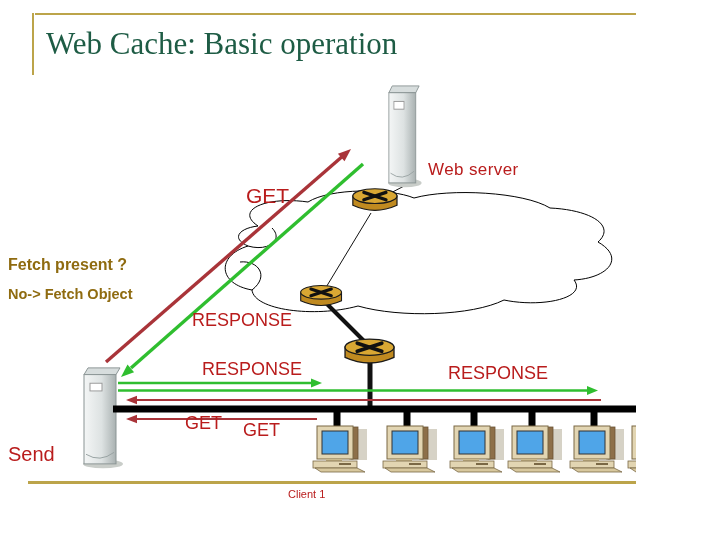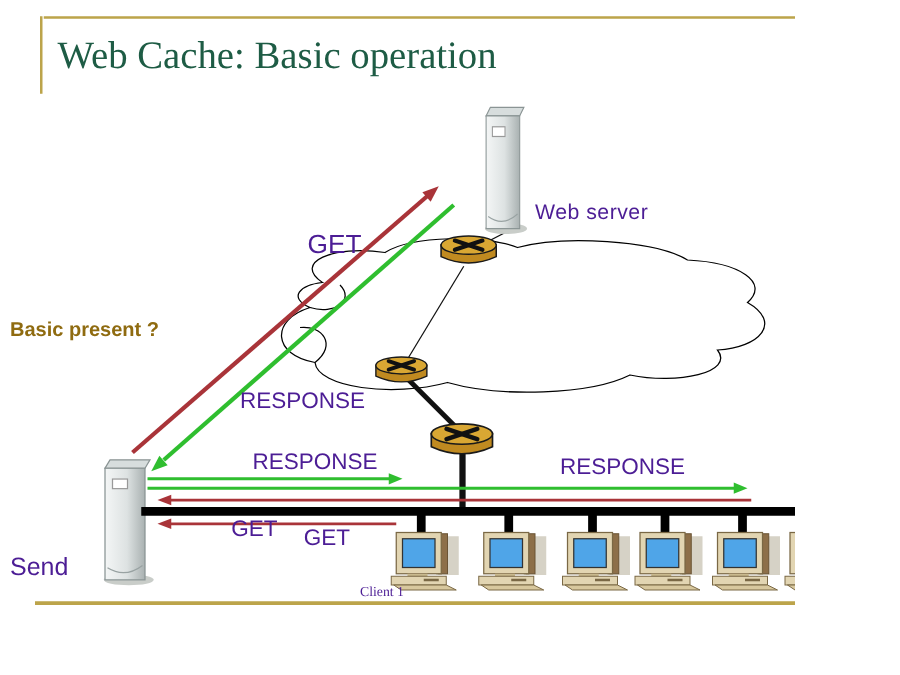--- a/index.html
+++ b/index.html
@@ -6,21 +6,21 @@
   .slide{
     position:relative;width:636px;height:540px;background:#ffffff;overflow:hidden;
     font-family:"Liberation Sans",sans-serif;
   }
   .gold-line{position:absolute;background:#BCA44A;}
   .title{
     position:absolute;left:46px;top:25px;
     font-family:"Liberation Serif","DejaVu Serif",serif;
     font-size:31px;line-height:38px;color:#1E5C45;white-space:nowrap;
   }
-  .lbl{position:absolute;color:#4c1d95;white-space:nowrap;line-height:1.1;text-align:center;}
+  .lbl{position:absolute;color:#b91c1c;white-space:nowrap;line-height:1.1;text-align:center;}
   .gold-text{position:absolute;color:#8F6B10;font-weight:600;white-space:nowrap;line-height:1.1;}
   svg{position:absolute;left:0;top:0;}
 </style>
 </head>
 <body>
 
 <div class="slide">
 
   <div class="gold-line" style="left:35px;top:13px;width:653px;height:2px;"></div>
   <div class="gold-line" style="left:32px;top:13px;width:2px;height:62px;"></div>
@@ -104,28 +104,29 @@
     <use href="#pc" transform="translate(311,424)"></use>
     <use href="#pc" transform="translate(381,424)"></use>
     <use href="#pc" transform="translate(448,424)"></use>
     <use href="#pc" transform="translate(506,424)"></use>
     <use href="#pc" transform="translate(568,424)"></use>
     <use href="#pc" transform="translate(626,424)"></use>
   </svg>
 
   <div class="title">Web Cache: Basic operation</div>
 
-  <div class="gold-text" style="left:8px;top:256px;font-size:16px;">Basic present ?</div>
+  <div class="gold-text" style="left:8px;top:256px;font-size:16px;">Fetch present ?</div>
+  <div class="gold-text" style="left:8px;top:287px;font-size:14.5px;">No-&gt; Fetch Object</div>
 
   <div class="lbl" style="left:246px;top:184px;font-size:21px;">GET</div>
   <div class="lbl" style="left:192px;top:311px;font-size:18px;">RESPONSE</div>
   <div class="lbl" style="left:202px;top:360px;font-size:18px;">RESPONSE</div>
   <div class="lbl" style="left:448px;top:364px;font-size:18px;">RESPONSE</div>
   <div class="lbl" style="left:185px;top:414px;font-size:18px;">GET</div>
   <div class="lbl" style="left:243px;top:421px;font-size:18px;">GET</div>
 
   <div class="lbl" style="left:428px;top:161px;font-size:17px;letter-spacing:0.4px;">Web server</div>
   <div class="lbl" style="left:8px;top:443px;font-size:20px;">Send</div>
-  <div class="lbl" style="left:288px;top:468px;font-size:11px;font-family:Liberation Serif, serif;">Client 1</div>
+  <div class="lbl" style="left:288px;top:488px;font-size:11px;">Client 1</div>
 
   <div class="lbl" style="left:668px;top:506px;font-size:11px;">7</div>
 
 </div>
 
 </body></html>

